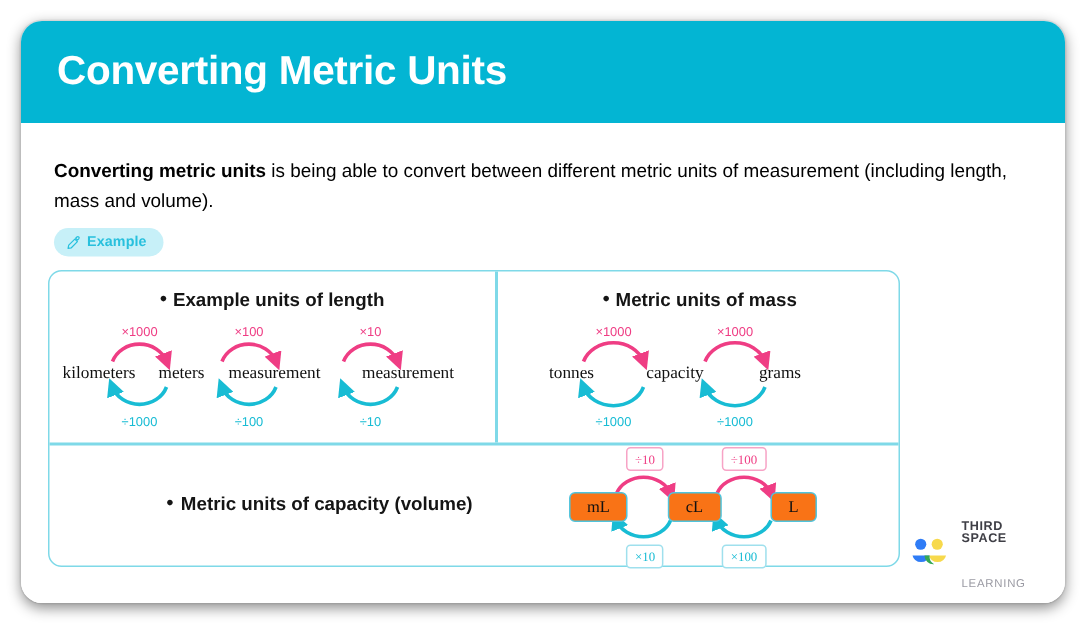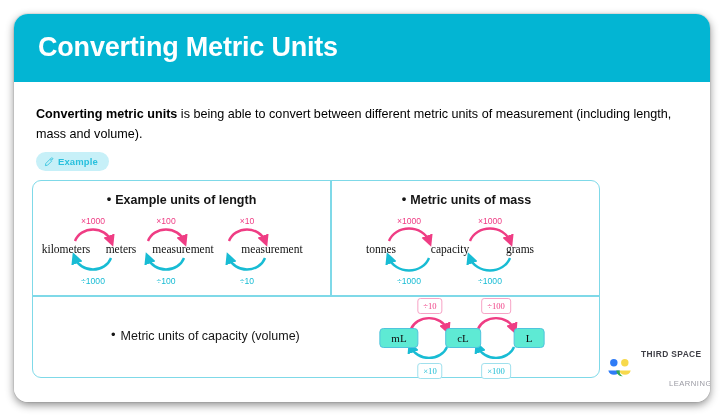--- a/index.html
+++ b/index.html
@@ -167,30 +167,30 @@
   }
   .mult-up   { color: #ef3d84; }
   .mult-down { color: #18bcd4; }
 
   
   .cap-heading {
     position: absolute;
     left: 78px;
     top: 30px;
     font-size: 12.5px;
-    font-weight: normal;
+    font-weight: bold;
     color: #151515;
     white-space: nowrap;
   }
   .cap-heading .bullet { font-size: 13px; vertical-align: 1px; margin-right: 5px; }
 
   .unit-chip {
     position: absolute;
     transform: translate(-50%, -50%);
-    background: #5eead4;
+    background: #f97316;
     border: 1px solid #4fc4dd;
     border-radius: 4px;
     padding: 3px 11px;
     font-family: "Liberation Serif", serif;
     font-size: 11px;
     color: #111111;
     white-space: nowrap;
     line-height: 12px;
   }
   .mult-chip {
@@ -225,21 +225,20 @@
     font-weight: bold;
     color: #3f3f46;
     letter-spacing: 0.4px;
   }
   .logo-l2 {
     font-size: 7.6px;
     color: #9a9aa3;
     letter-spacing: 0.5px;
     margin-top: 2px;
     text-align: left;
-    margin-left: 28px;
   }
 </style>
 </head>
 <body>
 
 <div class="page">
   <div class="card">
 
     <div class="card-header">
       <div class="card-title">Converting Metric Units</div>

